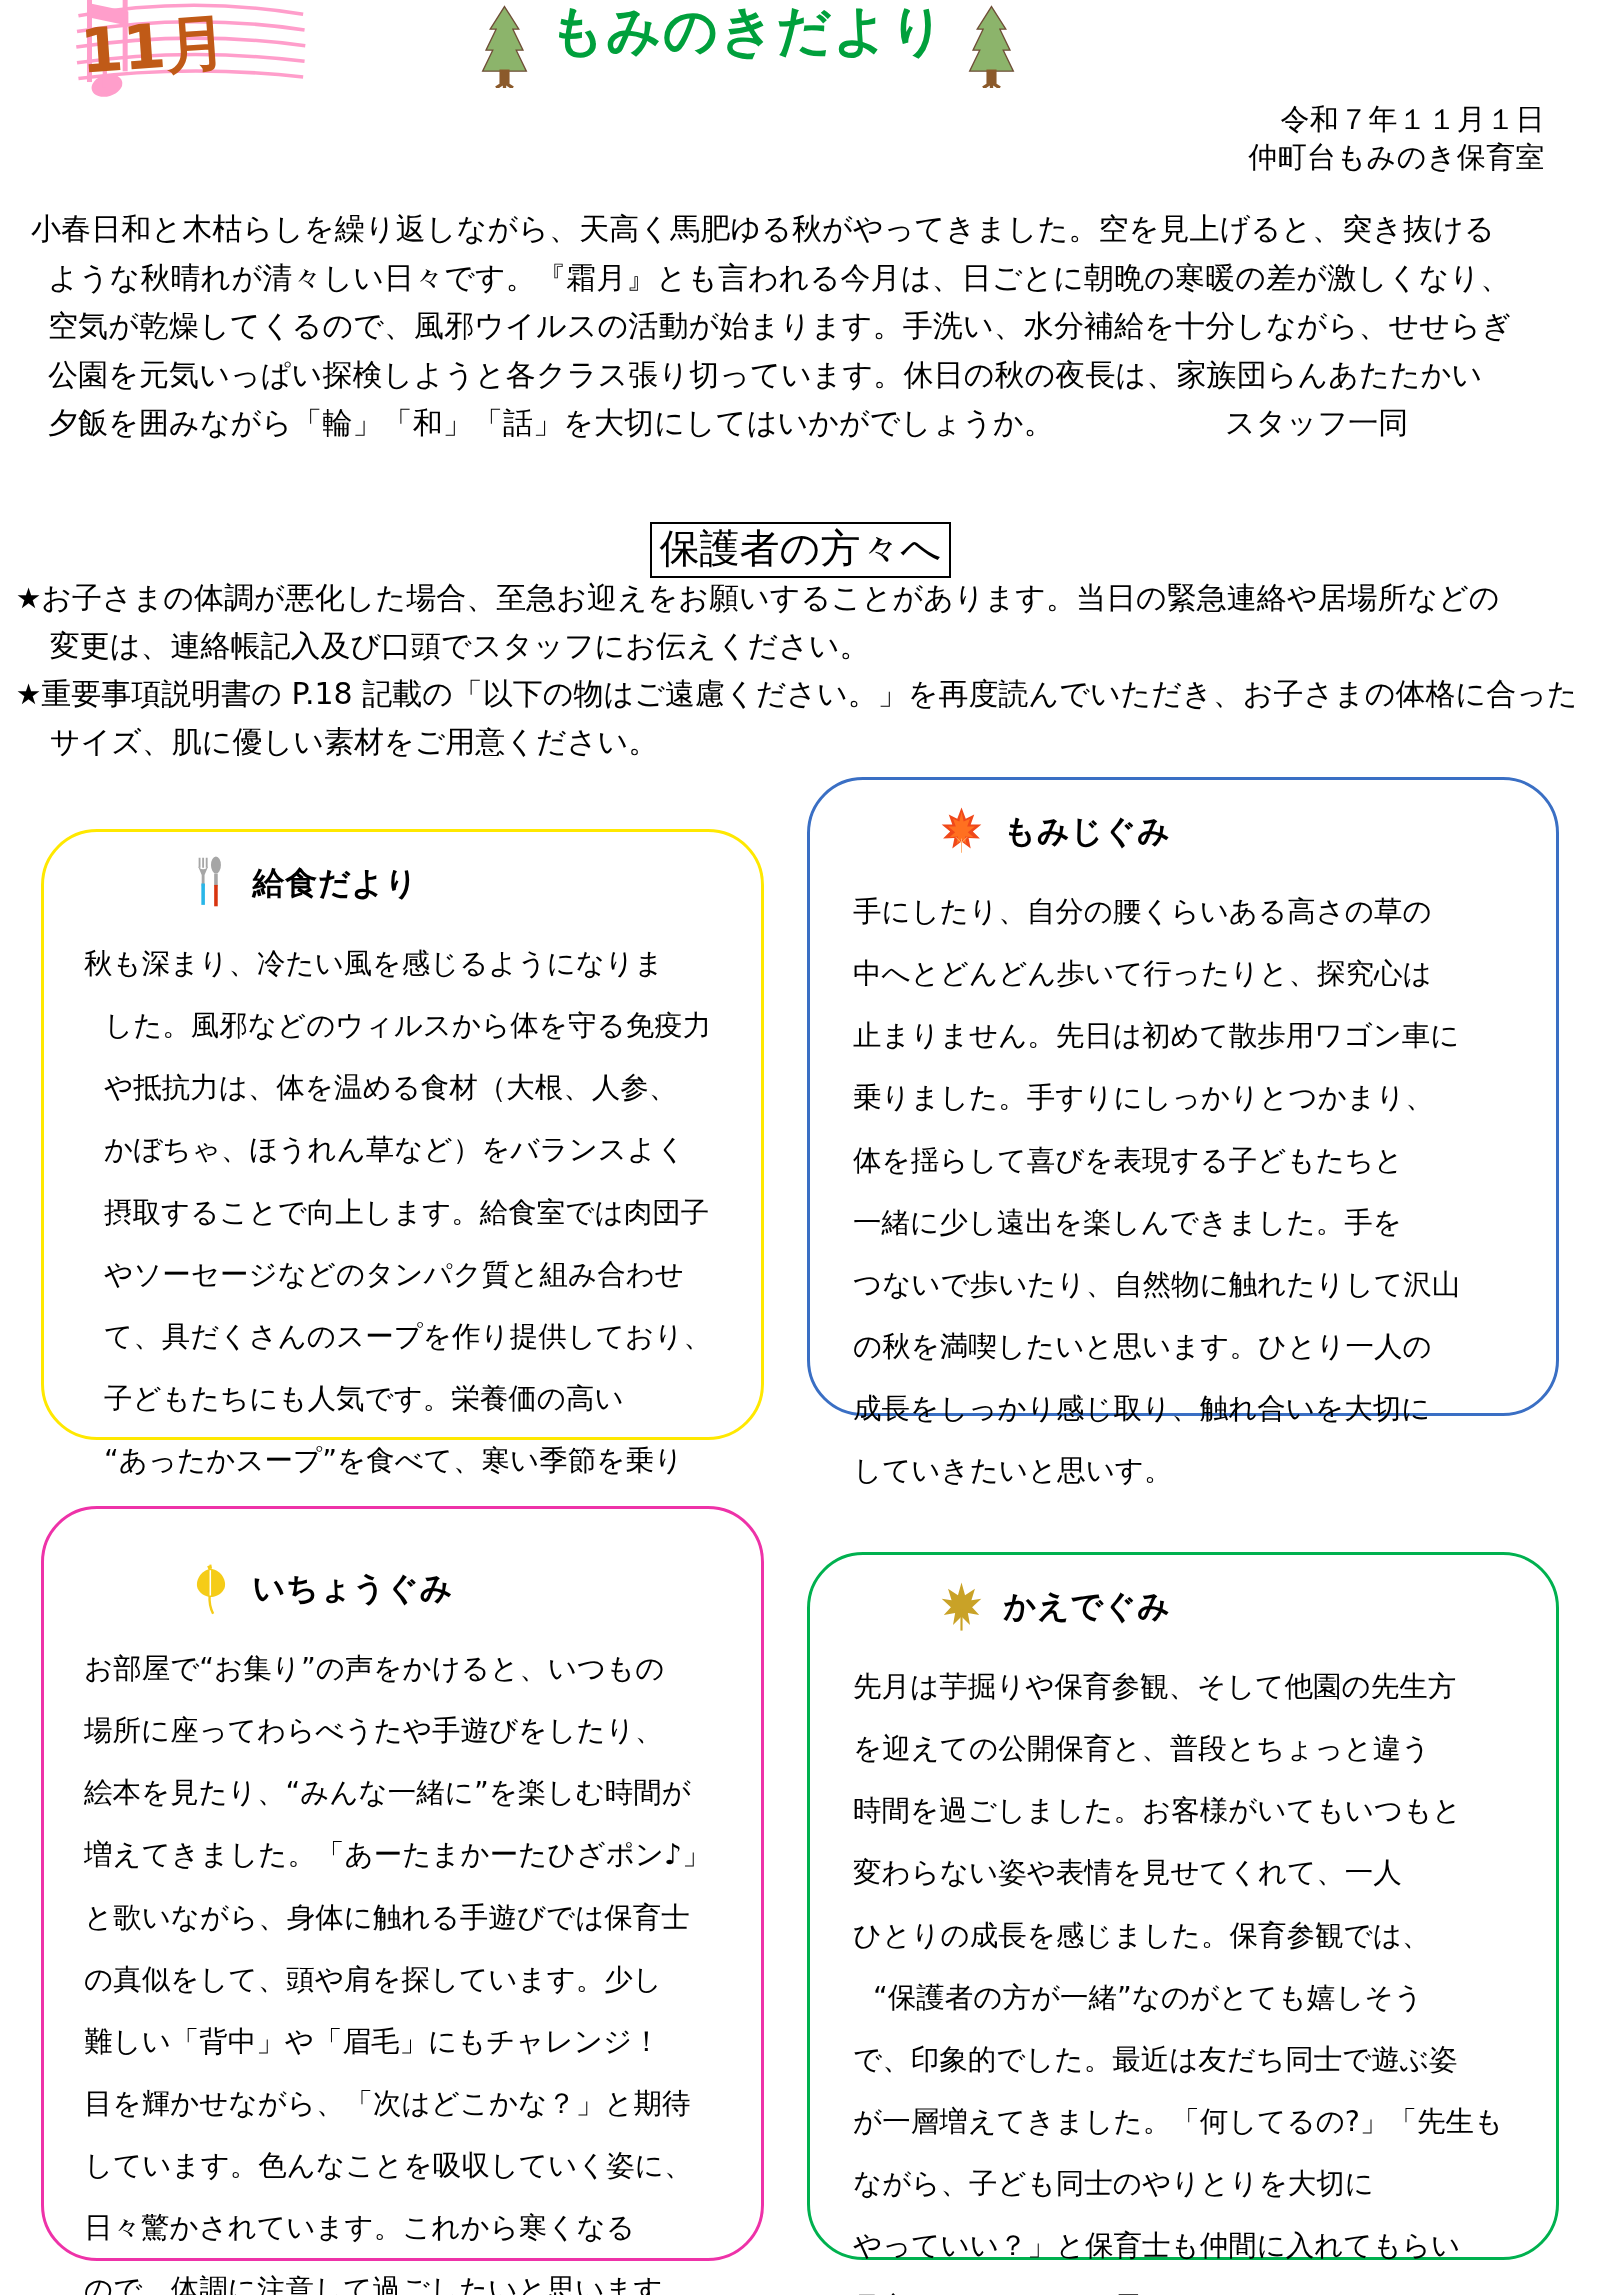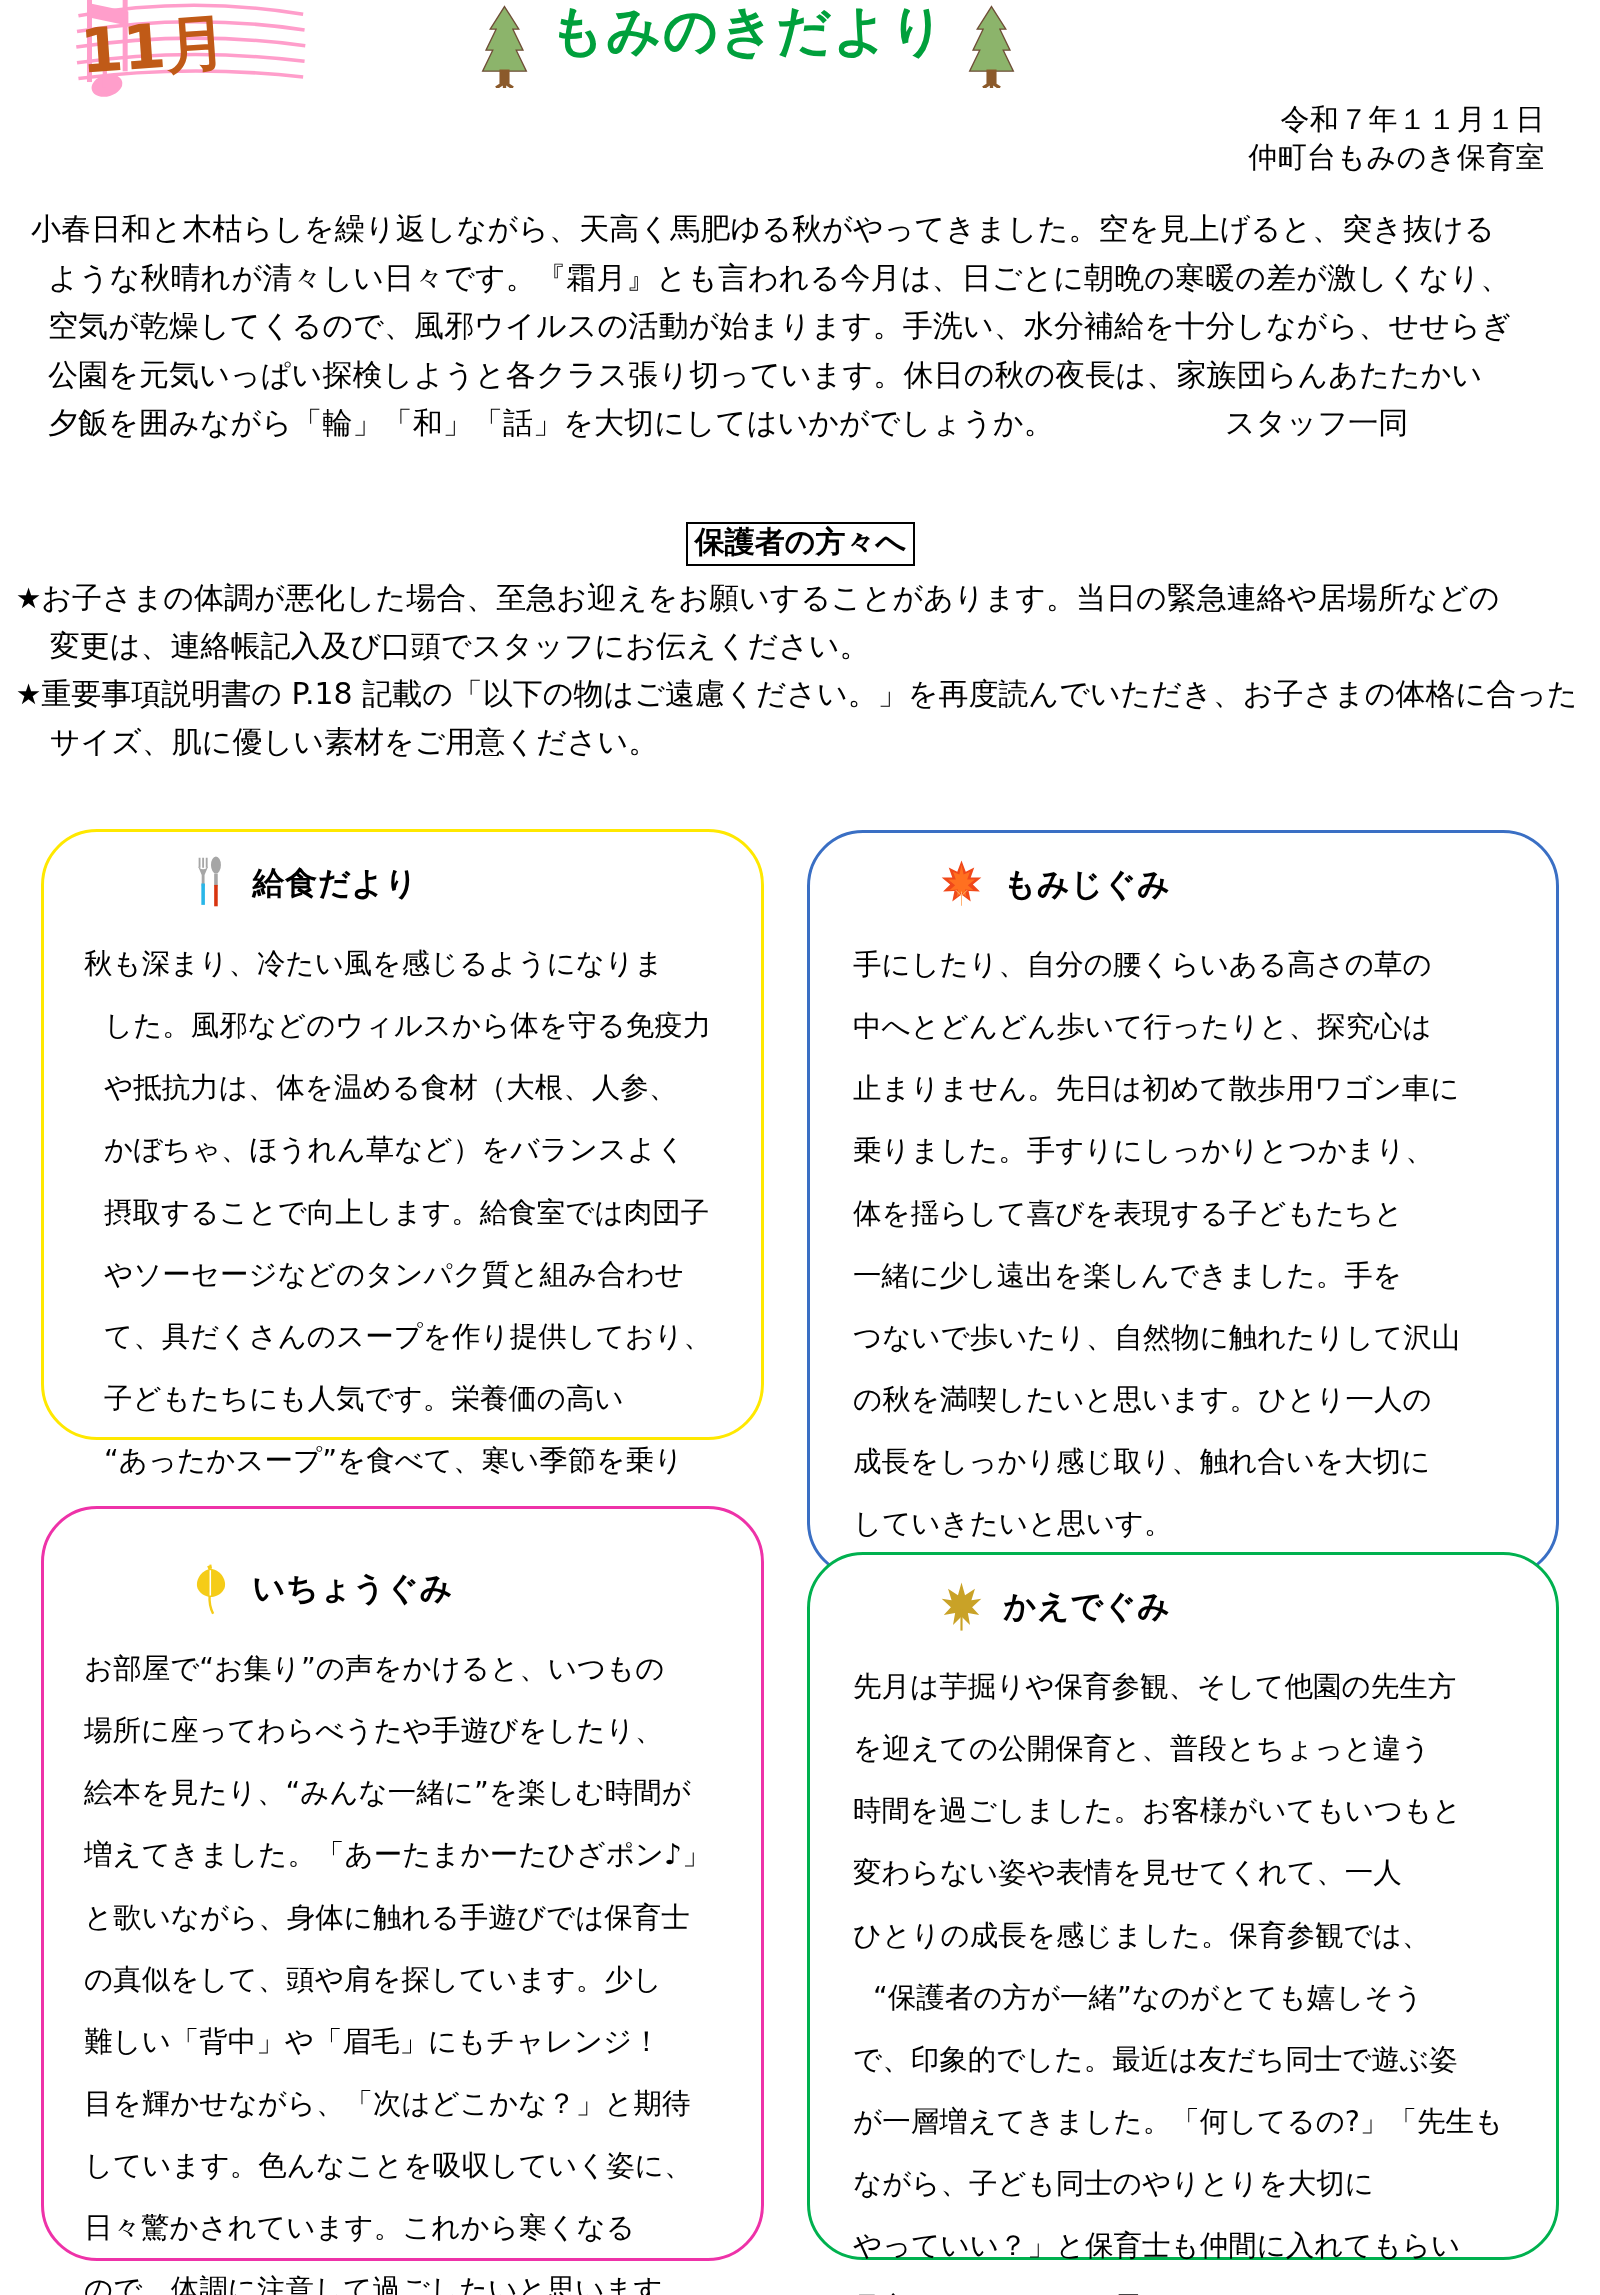--- a/index.html
+++ b/index.html
@@ -78,22 +78,22 @@
   #notice-heading {
     position: absolute;
     left: 0; top: 522px;
     width: 1601px;
     text-align: center;
   }
   #notice-heading span {
     display: inline-block;
     border: 2.1px solid #000;
     padding: 1.4px 7.1px 4.3px 7.1px;
-    font-size: 30px;
-    font-weight: bold;
+    font-size: 40px;
+    font-weight: normal;
     line-height: 1.15;
   }
 
   
   #notices {
     position: absolute;
     left: 15.7px; top: 574px;
     width: 1568px;
     font-size: 30px;
     line-height: 1.60;
@@ -109,22 +109,22 @@
     box-sizing: border-box;
     background: #ffffff;
   }
   #box-kyushoku {
     left: 41px; top: 829px;
     width: 723px; height: 611px;
     border: 3.6px solid #ffe800;
     border-radius: 56px;
   }
   #box-momiji {
-    left: 807px; top: 830px;
-    width: 752px; height: 748px;
+    left: 807px; top: 777px;
+    width: 752px; height: 639px;
     border: 3.6px solid #3a6fc4;
     border-radius: 56px;
   }
   #box-icho {
     left: 41px; top: 1506px;
     width: 723px; height: 755px;
     border: 3.6px solid #ee32a8;
     border-radius: 56px;
   }
   #box-kaede {

